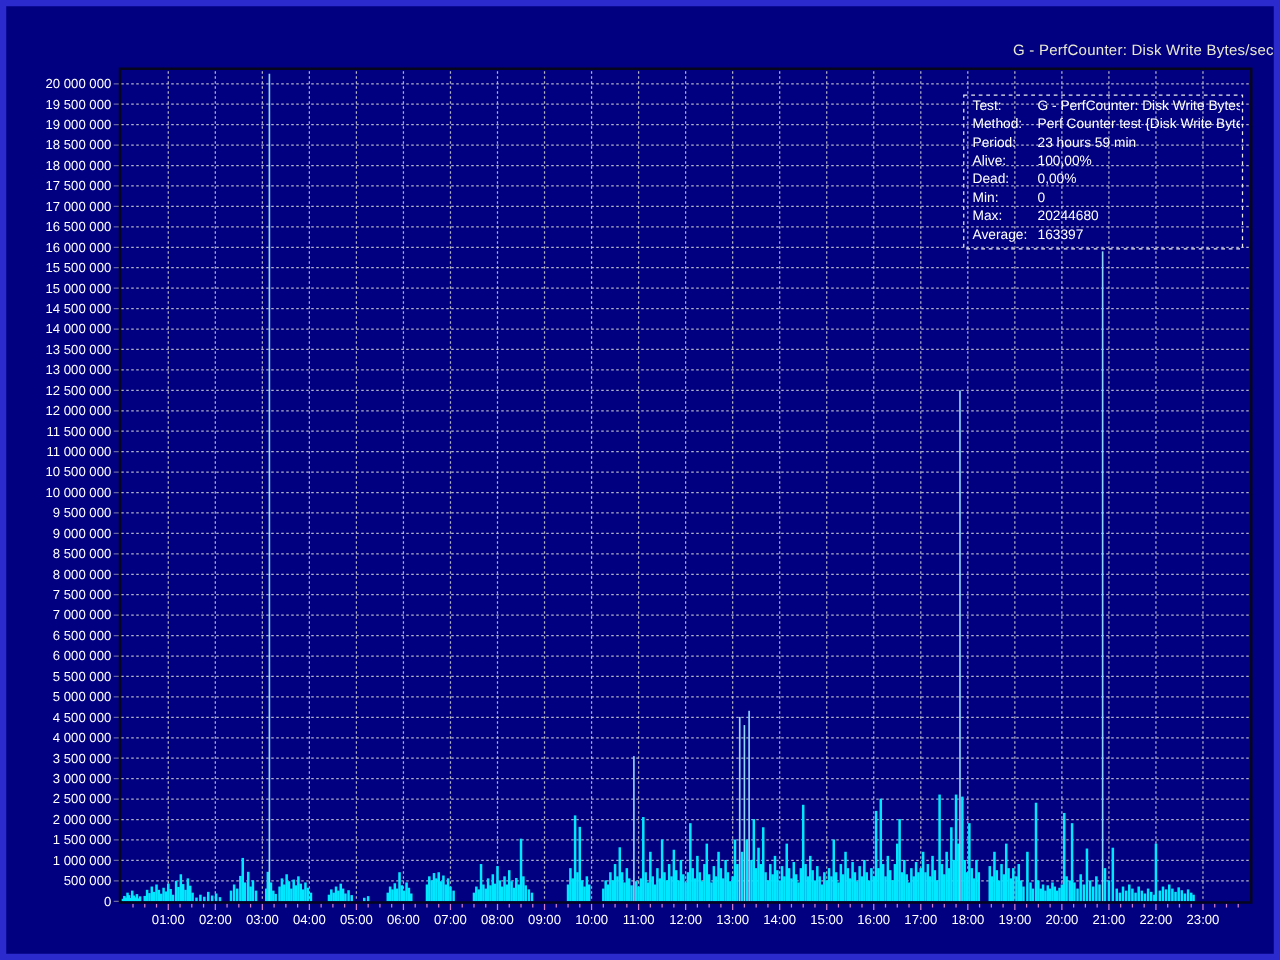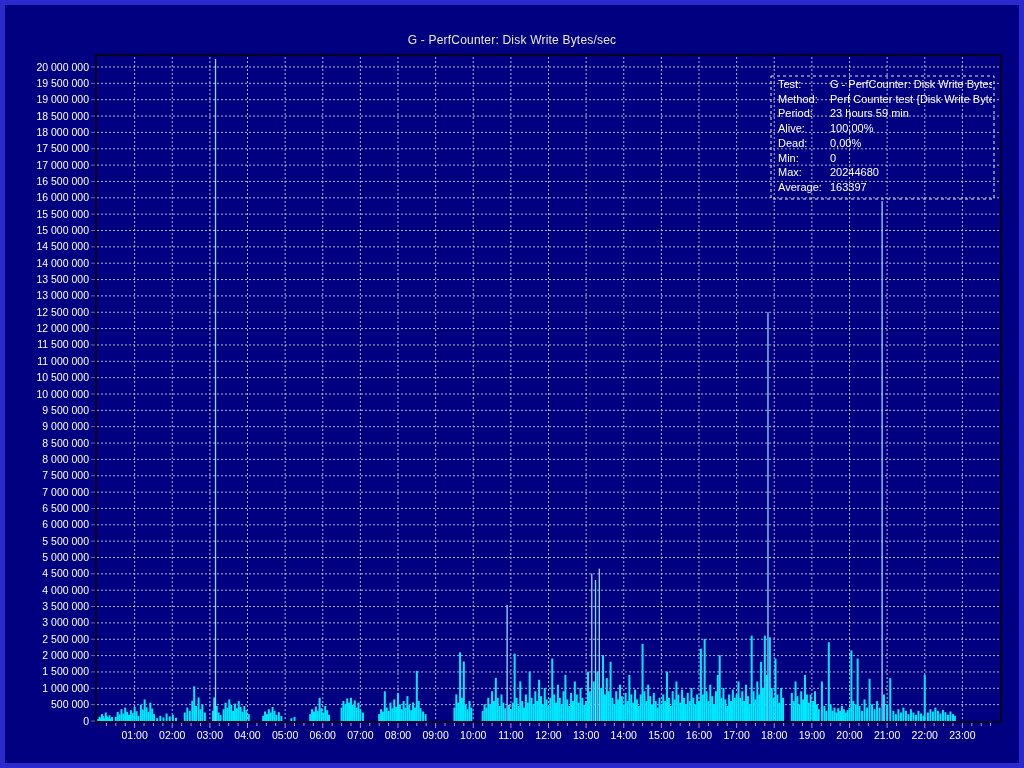--- a/index.html
+++ b/index.html
@@ -7,21 +7,21 @@
     position:relative;
     width:1024px;height:768px;
     box-sizing:border-box;
     background:#000080;
     border:5px solid #2b2bcd;
     overflow:hidden;
     font-family:"Liberation Sans", sans-serif;
   }
   #chart-title{
     position:absolute;top:28px;left:0;width:100%;
-    text-align:center;
+    text-align:right;
     font-size:12px;color:#e9e9d2;
     letter-spacing:0.2px;
   }
   #chart-svg{position:absolute;top:0;left:0;}
   text{font-family:"Liberation Sans", sans-serif;}
 </style>
 </head>
 <body>
 
 <div id="screen">

